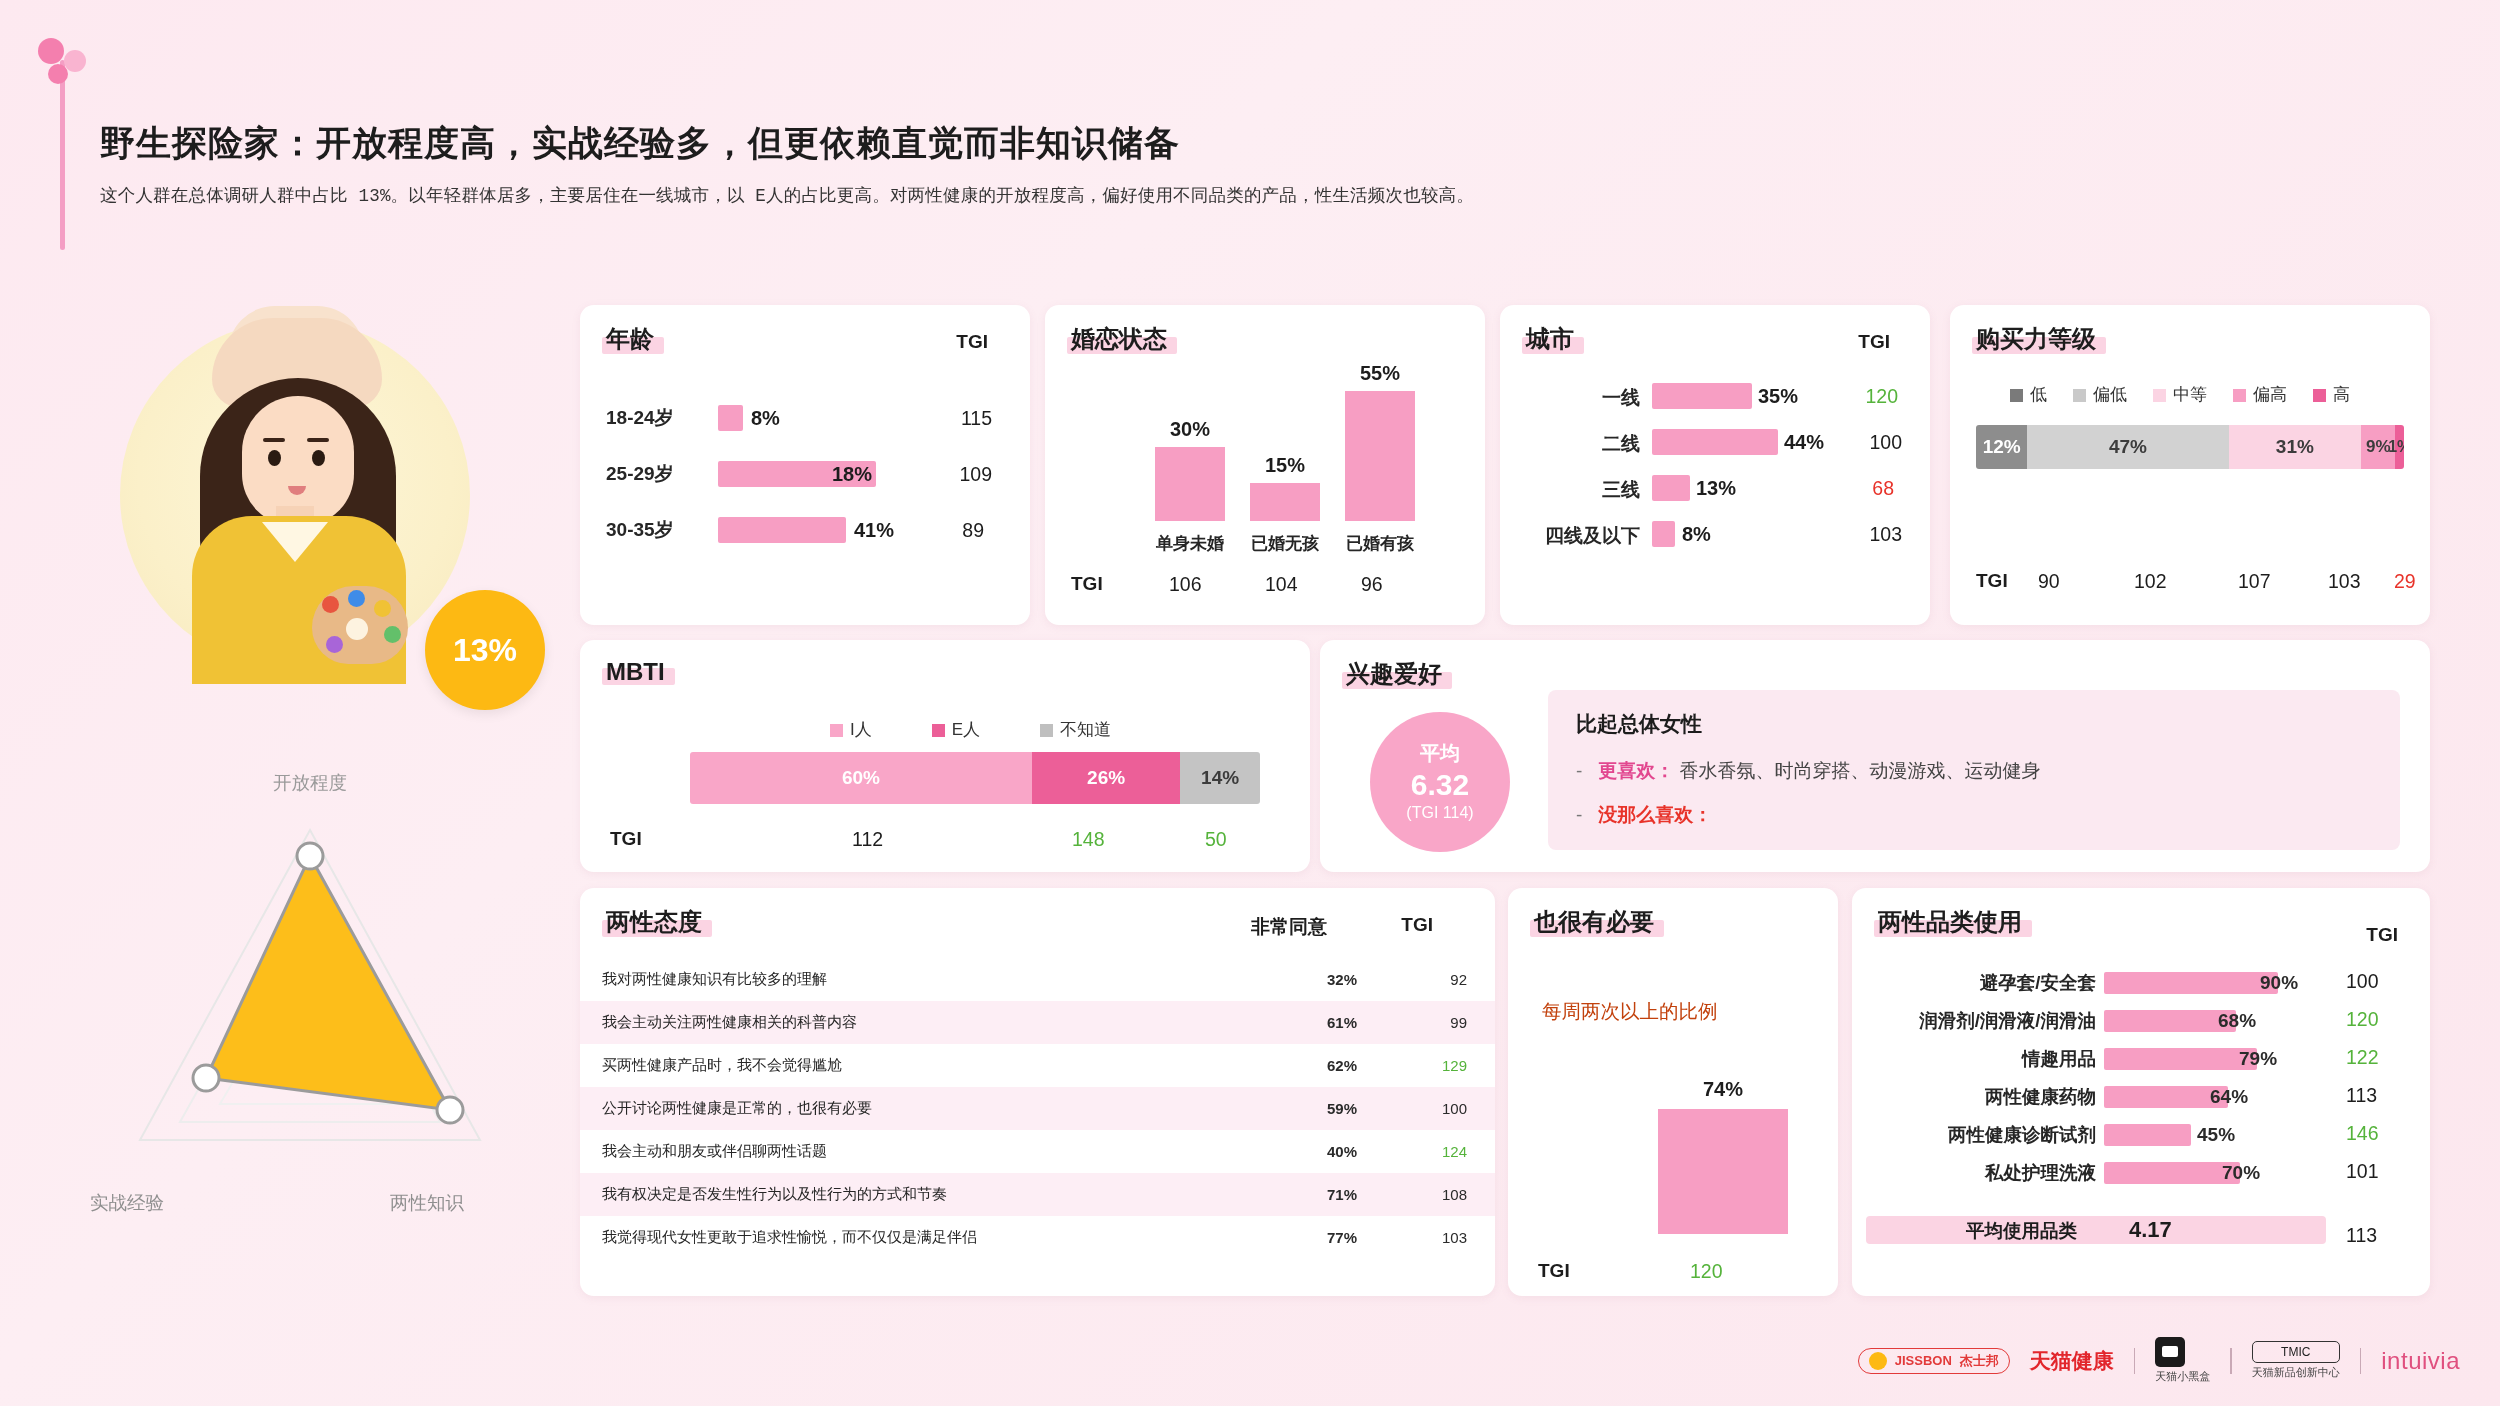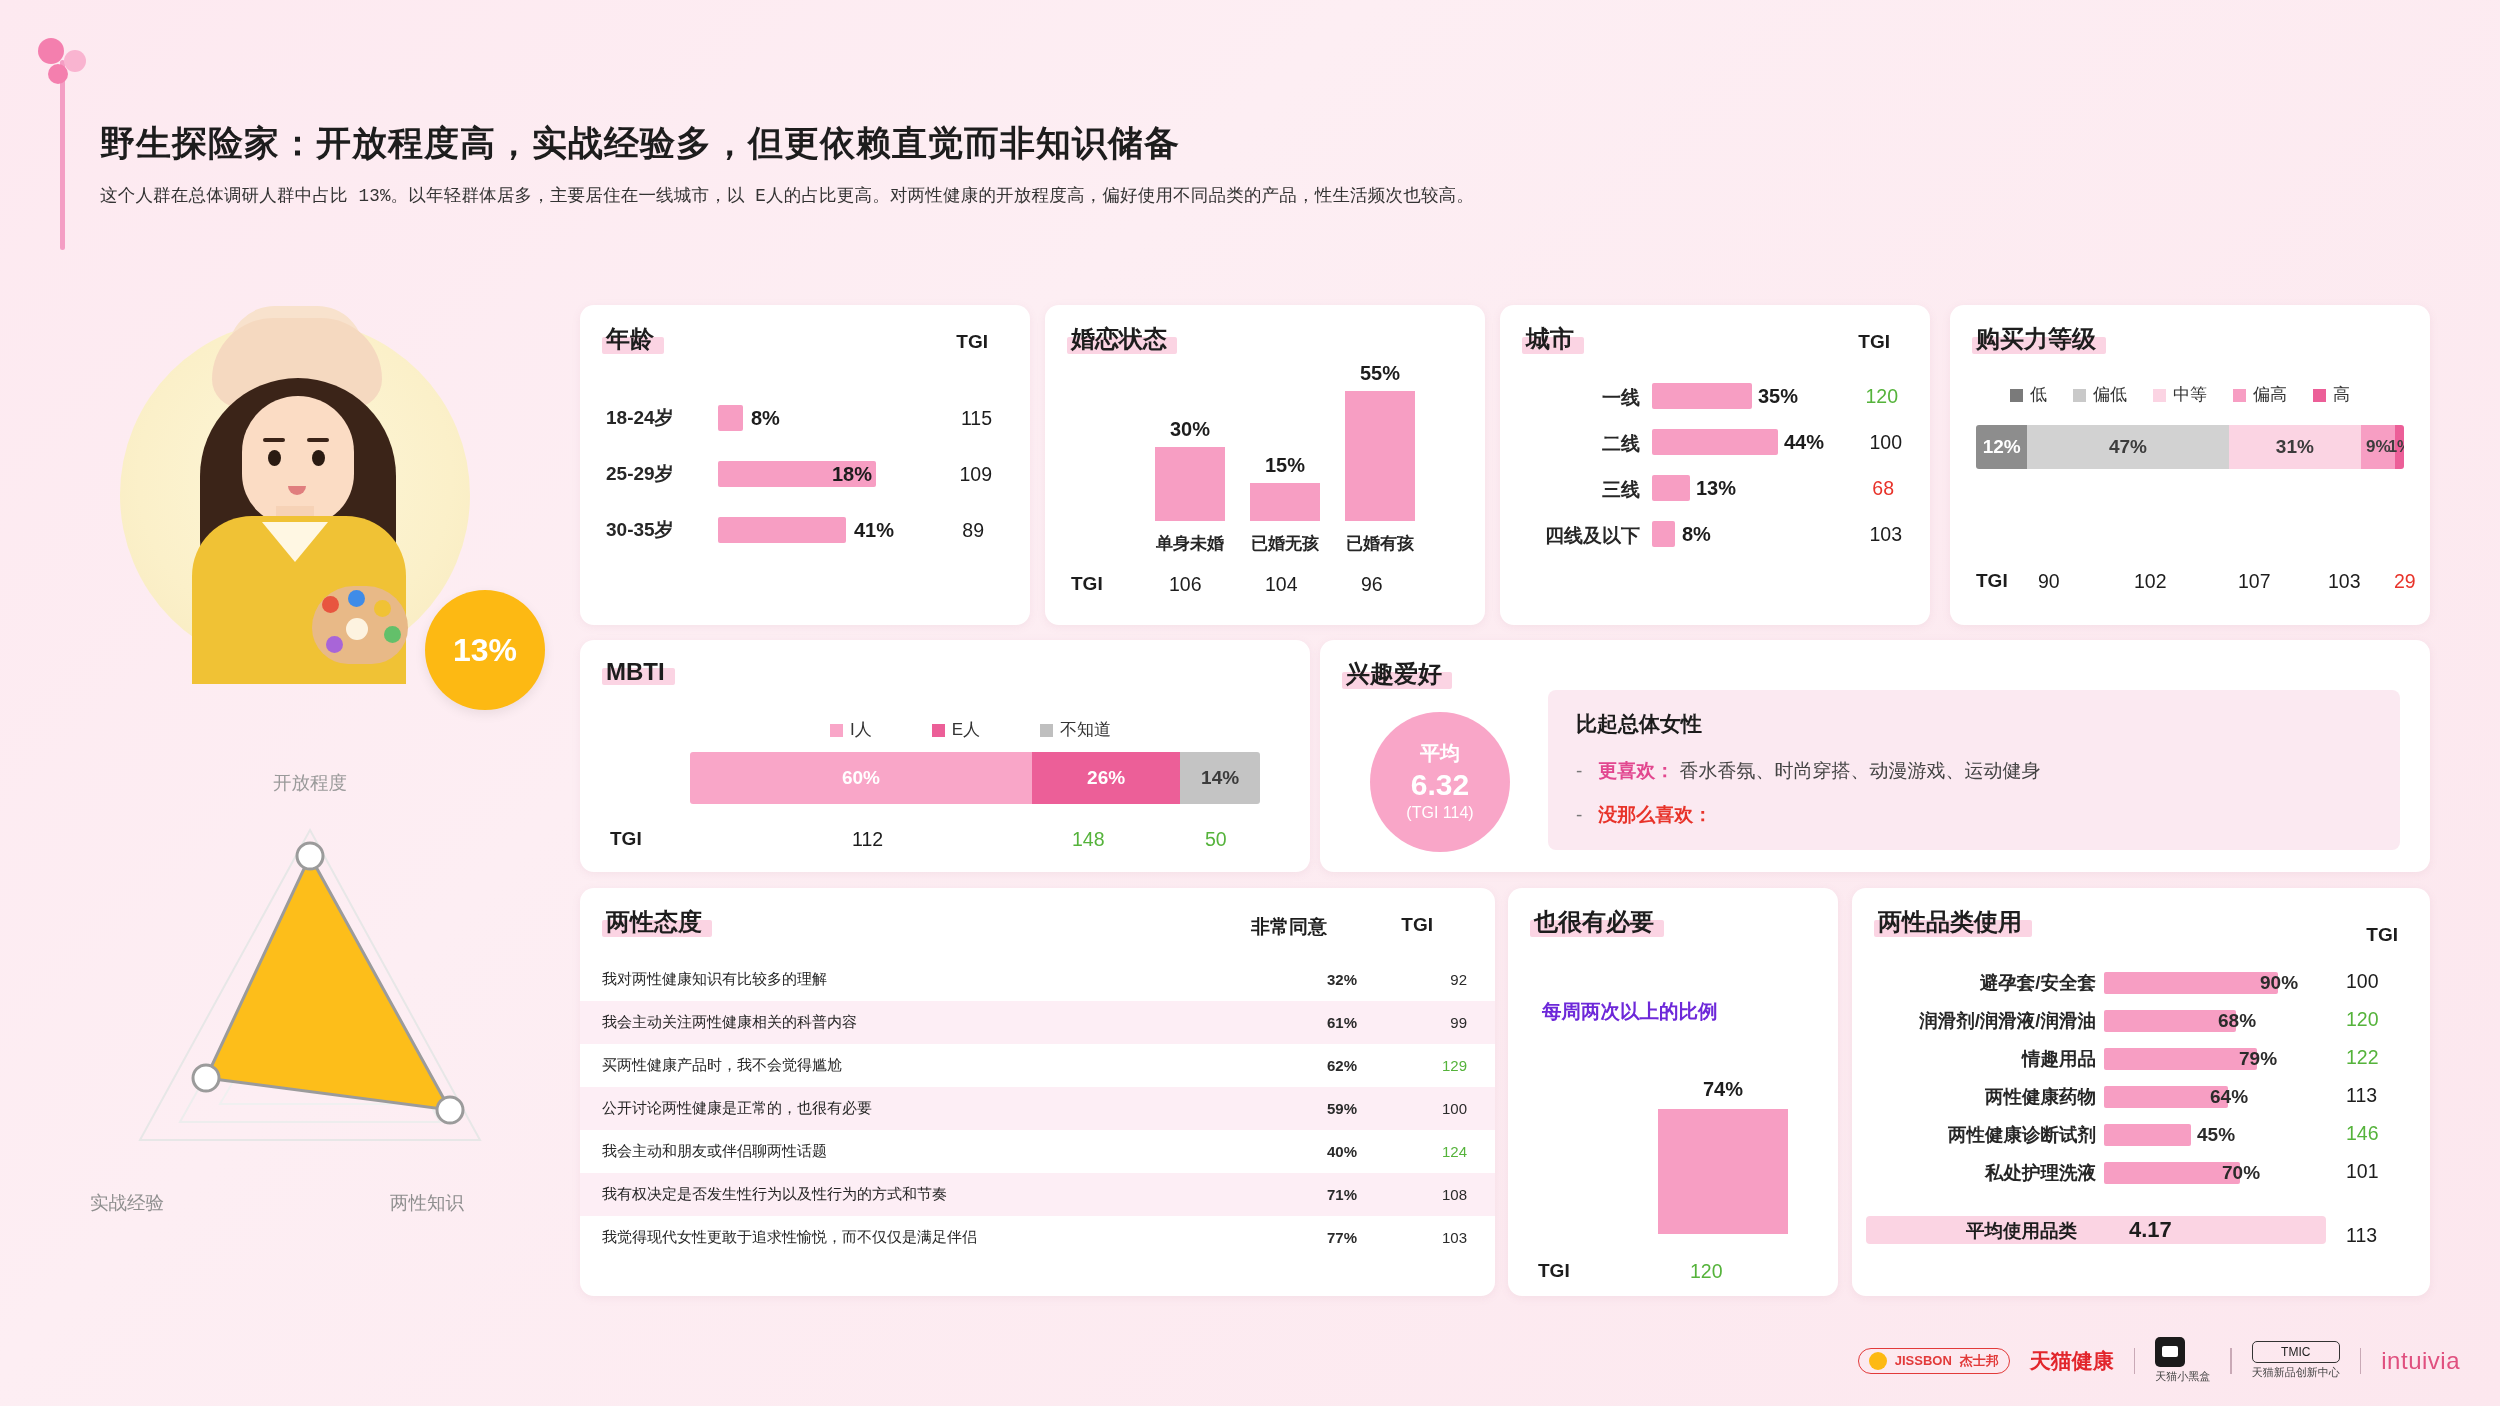--- a/index.html
+++ b/index.html
@@ -84,21 +84,21 @@
   .avg-circle .a3{font-size:16px;}
   .hobby-box{position:absolute;background:#fbe9f1;border-radius:8px;}
 
   table.attitude{position:absolute;border-collapse:collapse;font-size:15px;}
   table.attitude td{padding:12px 0;}
   table.attitude tr.alt{background:#fdeef5;}
   .att-text{padding-left:22px !important;color:#262626;}
   .att-pct{font-weight:bold;text-align:right;width:90px;}
   .att-tgi{text-align:right;width:110px;padding-right:28px !important;}
 
-  .freq-note{position:absolute;font-size:19.5px;font-weight:bold;color:#6d28d9;}
+  .freq-note{position:absolute;font-size:19.5px;font-weight:normal;color:#c2410c;}
 
   .cat-label{font-size:18.5px;font-weight:bold;color:#262626;text-align:right;}
   .avg-row{position:absolute;background:#fbd4e3;border-radius:4px;display:flex;align-items:center;}
   .avg-row .l{font-size:18.5px;font-weight:bold;color:#1d1d1d;}
   .avg-row .v{font-size:22px;font-weight:bold;color:#1d1d1d;}
 
   
   .footer{position:absolute;right:40px;bottom:22px;display:flex;align-items:center;gap:20px;}
   .lg-pill{display:flex;align-items:center;gap:8px;border:1.6px solid #e23a3a;border-radius:16px;padding:3px 10px;}
   .lg-dot{width:18px;height:18px;border-radius:50%;background:#fdb913;}

